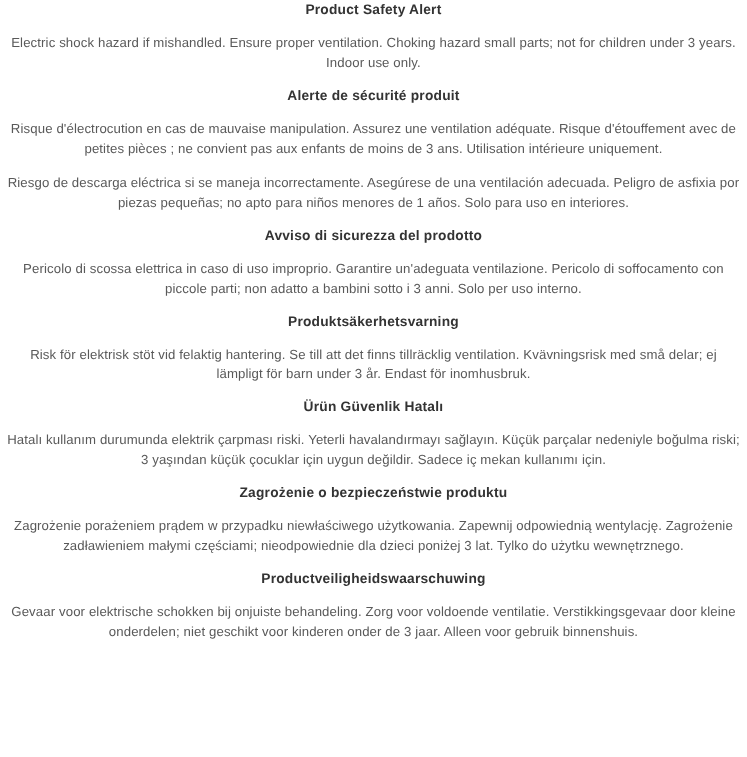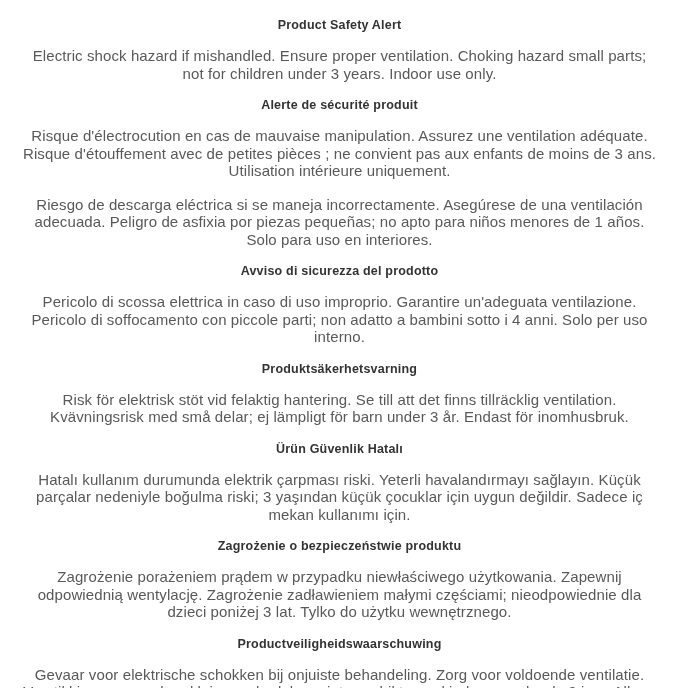--- a/index.html
+++ b/index.html
@@ -14,32 +14,32 @@
     font-family: "Liberation Sans", sans-serif;
     -webkit-font-smoothing: antialiased;
   }
   .doc {
     box-sizing: border-box;
     width: 679px;
     padding: 2px 6px 0 6px;
     text-align: center;
   }
   .section {
-    margin: 16px;
+    margin: 0;
   }
   .section-heading {
     font-size: 12.5px;
     font-weight: 700;
     color: #333333;
     line-height: 15px;
     letter-spacing: 0.2px;
     margin: 0 0 14px 0;
   }
   .section-body {
-    font-size: 15px;
+    font-size: 12px;
     font-weight: 400;
     color: #595959;
     line-height: 17.5px;
     letter-spacing: 0.1px;
     margin: 0 0 14px 0;
   }
 </style>
 </head>
 <body>
 
@@ -55,21 +55,21 @@
     <h2 class="section-heading">Alerte de sécurité produit</h2>
     <p class="section-body">Risque d'électrocution en cas de mauvaise manipulation. Assurez une ventilation adéquate. Risque d'étouffement avec de petites pièces ; ne convient pas aux enfants de moins de 3 ans. Utilisation intérieure uniquement.</p>
   </section>
 
   <section class="section">
     <p class="section-body">Riesgo de descarga eléctrica si se maneja incorrectamente. Asegúrese de una ventilación adecuada. Peligro de asfixia por piezas pequeñas; no apto para niños menores de 1 años. Solo para uso en interiores.</p>
   </section>
 
   <section class="section">
     <h2 class="section-heading">Avviso di sicurezza del prodotto</h2>
-    <p class="section-body">Pericolo di scossa elettrica in caso di uso improprio. Garantire un'adeguata ventilazione. Pericolo di soffocamento con piccole parti; non adatto a bambini sotto i 4 anni. Solo per uso interno.</p>
+    <p class="section-body">Pericolo di scossa elettrica in caso di uso improprio. Garantire un'adeguata ventilazione. Pericolo di soffocamento con piccole parti; non adatto a bambini sotto i 3 anni. Solo per uso interno.</p>
   </section>
 
   <section class="section">
     <h2 class="section-heading">Produktsäkerhetsvarning</h2>
     <p class="section-body">Risk för elektrisk stöt vid felaktig hantering. Se till att det finns tillräcklig ventilation. Kvävningsrisk med små delar; ej lämpligt för barn under 3 år. Endast för inomhusbruk.</p>
   </section>
 
   <section class="section">
     <h2 class="section-heading">Ürün Güvenlik Hatalı</h2>
     <p class="section-body">Hatalı kullanım durumunda elektrik çarpması riski. Yeterli havalandırmayı sağlayın. Küçük parçalar nedeniyle boğulma riski; 3 yaşından küçük çocuklar için uygun değildir. Sadece iç mekan kullanımı için.</p>

